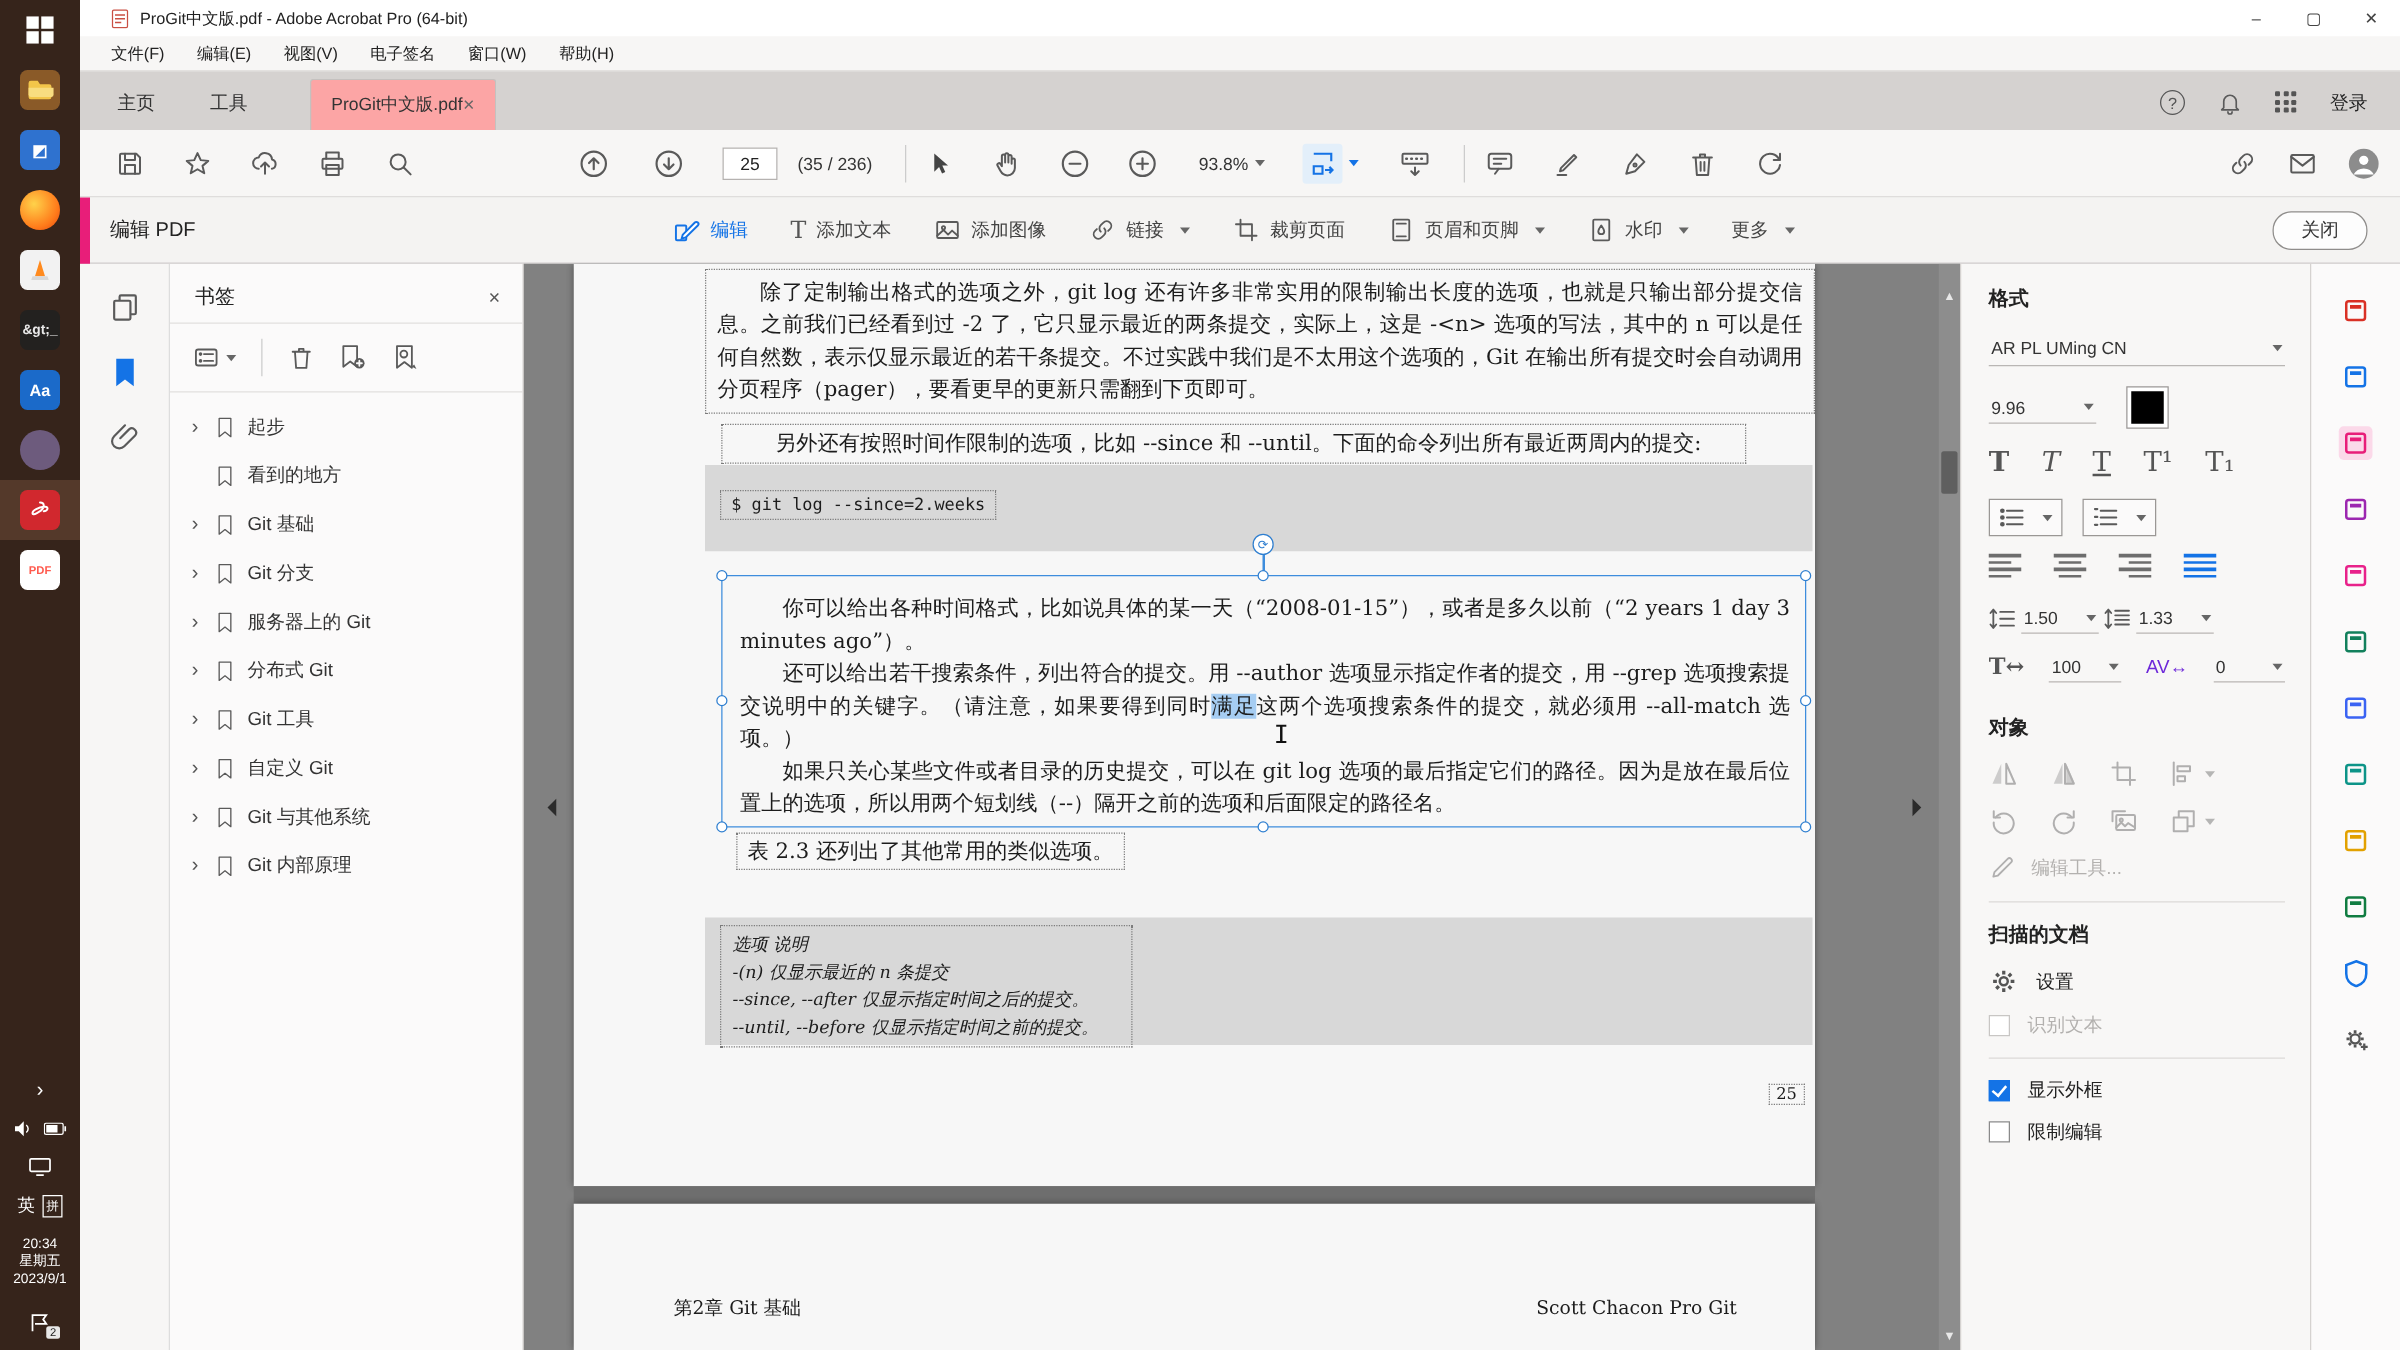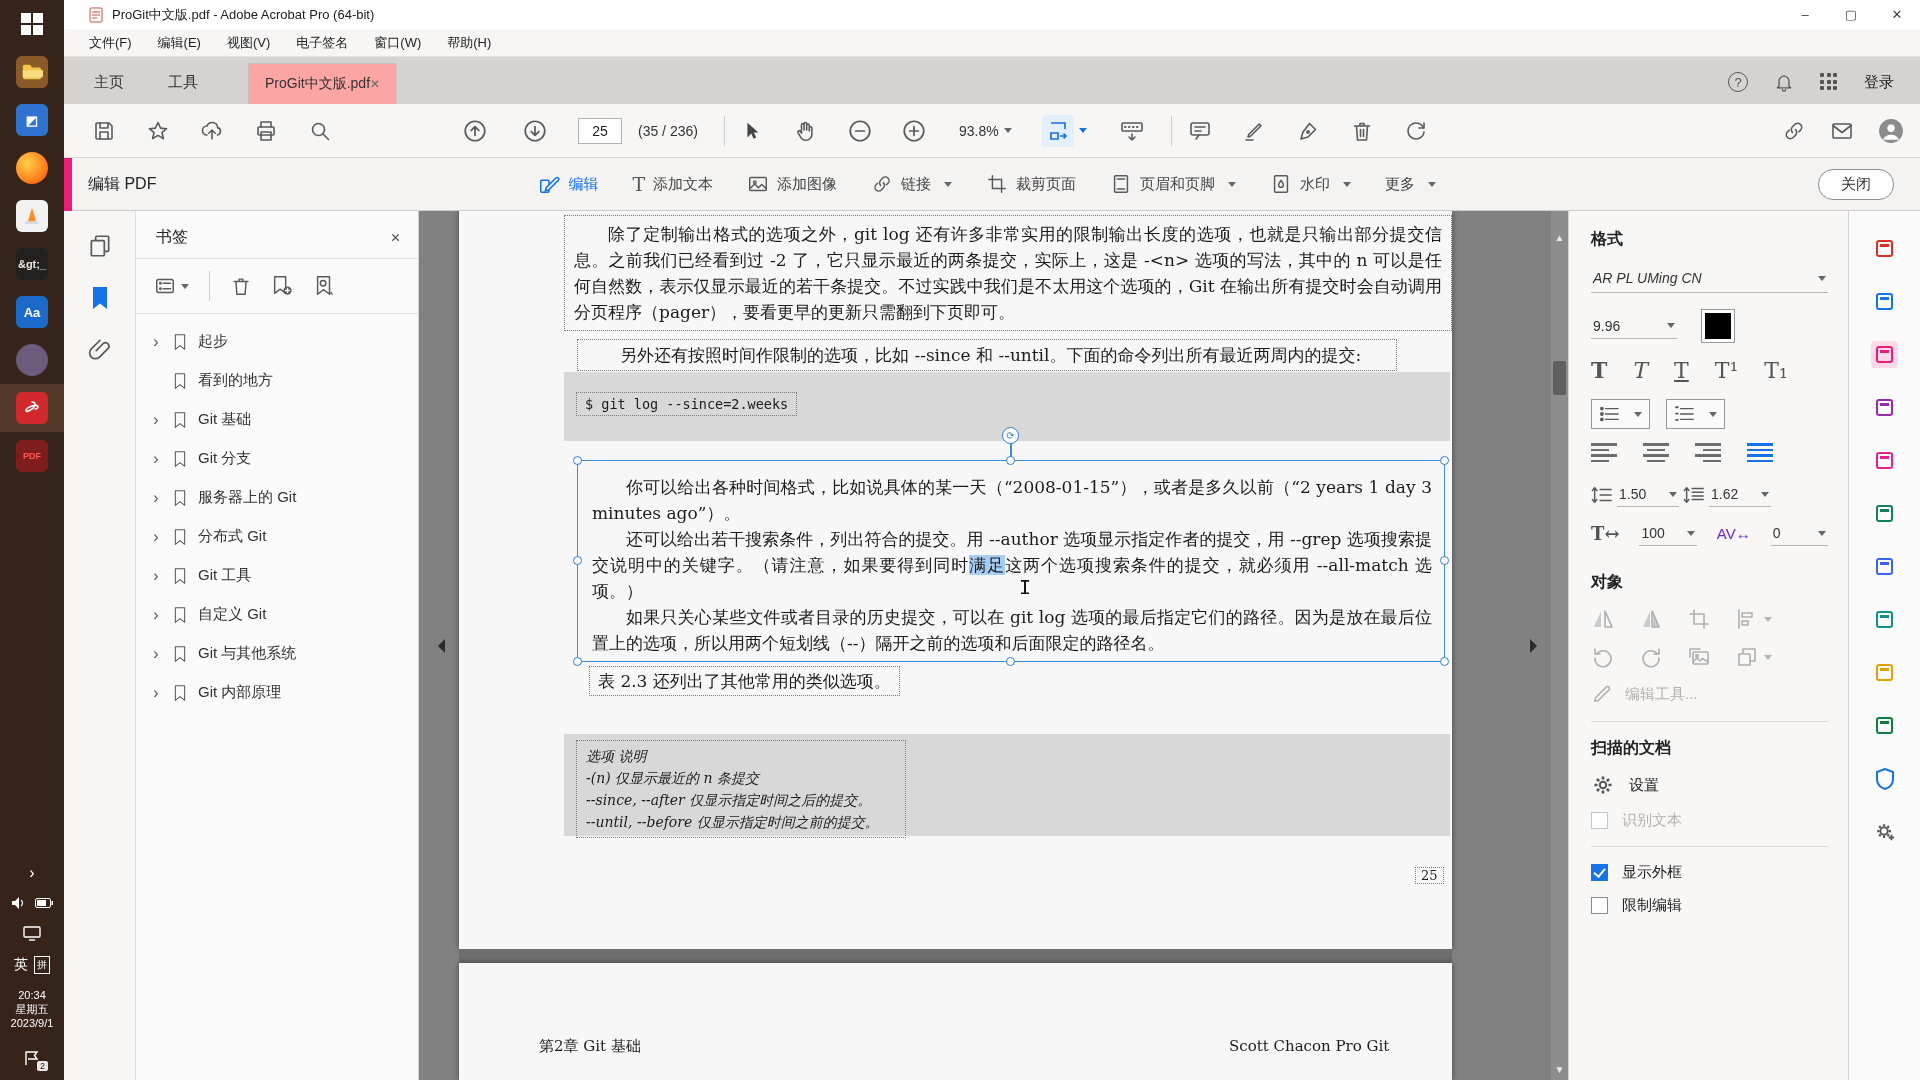--- a/index.html
+++ b/index.html
@@ -72,21 +72,21 @@
   .ibeam { position:absolute; font-size:20px; color:#111; font-family:"DejaVu Sans Mono",monospace; }
   .pghdr { position:absolute; font-size:15px; color:#1c1c1c; }
   
   #vscroll { position:absolute; right:0; top:0; width:17px; height:100%; background:#8d8d8d; }
   #vscroll .arr { position:absolute; left:0; width:17px; height:17px; color:#e8e8e8; font-size:10px; display:flex; align-items:center; justify-content:center; }
   #vscroll .thumb { position:absolute; left:2px; width:13px; height:34px; background:#5f5f5f; border-radius:2px; top:150px; }
   .collapse { position:absolute; width:0; height:0; border:7px solid transparent; top:428px; }
   
   #rightpanel { flex:0 0 280px; background:#f8f7f6; border-left:1px solid #d5d2d0; padding:18px 20px 0 22px; font-size:14px; overflow:hidden; }
   .sec-title { font-size:16px; font-weight:bold; color:#222; margin-bottom:14px; }
-  .fontsel { display:flex; align-items:center; justify-content:space-between; border-bottom:1px solid #b9b6b4; padding:6px 2px; color:#333; margin-bottom:16px;font-style:italic; }
+  .fontsel { display:flex; align-items:center; justify-content:space-between; border-bottom:1px solid #b9b6b4; padding:6px 2px; color:#333; margin-bottom:16px; }
   .row { display:flex; align-items:center; margin-bottom:14px; }
   .uline { border-bottom:1px solid #b9b6b4; display:flex; align-items:center; justify-content:space-between; padding:4px 2px; }
   .swatch { width:34px; height:34px; border:1px solid #9a9795; background:#fff; padding:3px; margin-left:24px; }
   .swatch i { display:block; width:100%; height:100%; background:#000; }
   .trow { display:flex; gap:26px; align-items:flex-end; margin-bottom:16px; font-family:"DejaVu Serif",serif; color:#555; }
   .lbox { border:1px solid #9a9795; display:flex; align-items:center; padding:5px 7px; gap:8px; background:#fbfafa; }
   .alignbars { display:flex; flex-direction:column; gap:3px; }
   .alignbars i { height:2.5px; background:#6d6d6d; display:block; }
   .alignbars.blue i { background:#1473e6; }
   .gicon { opacity:.45; }
@@ -148,21 +148,21 @@
       <div class="tile" style="background:#6d5b7d; border-radius:50%"></div>
     </div>
     <div class="tb-cell" style="background:#54392a">
       <div class="tile" style="background:#d1282e">
         <svg width="20" height="20" viewBox="0 0 20 20">
             <path d="M10 4c2 0 3 1 3 2.5 0 2-2.5 4.5-5.5 6C5 14 4 13.5 4 12.5 4 11 7 9 10 8c3-1 6-1 6 .8 0 1.2-1.5 2.2-3 2.2" stroke="#fff" stroke-width="1.6" fill="none" stroke-linecap="round"></path>
           </svg>
       </div>
     </div>
     <div class="tb-cell">
-      <div class="tile" style="background:#7f1d1d; color:#ff5a4e; font-size:9px">PDF</div>
+      <div class="tile" style="background:#ffffff; color:#ff5a4e; font-size:9px">PDF</div>
     </div>
 
     <div id="tb-bottom">
       <div class="tb-cell" style="height:30px">
         <span style="color:#fff; font-size:16px">›</span>
       </div>
       <div class="tb-cell" style="height:30px; gap:8px">
         <svg width="16" height="14" viewBox="0 0 16 14">
             <path d="M1 5h3l4-4v12l-4-4H1z" fill="#fff"></path>
             <path d="M10 4c2 1.5 2 4.5 0 6" stroke="#fff" fill="none" stroke-width="1.2"></path>
@@ -725,21 +725,21 @@
             </svg>
           <div class="uline" style="width:62px">
               <span>1.50</span>
               <span class="caret"></span>
             </div>
           <svg width="22" height="22" viewBox="0 0 24 24" class="ic">
               <path d="M4 4v16m-2.5-13L4 4l2.5 3M1.5 17L4 20l2.5-3"></path>
               <path d="M10 5h12M10 9h12M10 13h12M10 17h12"></path>
             </svg>
           <div class="uline" style="width:62px">
-              <span>1.62</span>
+              <span>1.33</span>
               <span class="caret"></span>
             </div>
         </div>
 
         <div class="row" style="gap:20px">
           <span style="font-family:'DejaVu Serif',serif; font-size:18px; font-weight:bold; color:#555">T↔</span>
           <div class="uline" style="width:62px">
               <span>100</span>
               <span class="caret"></span>
             </div>

